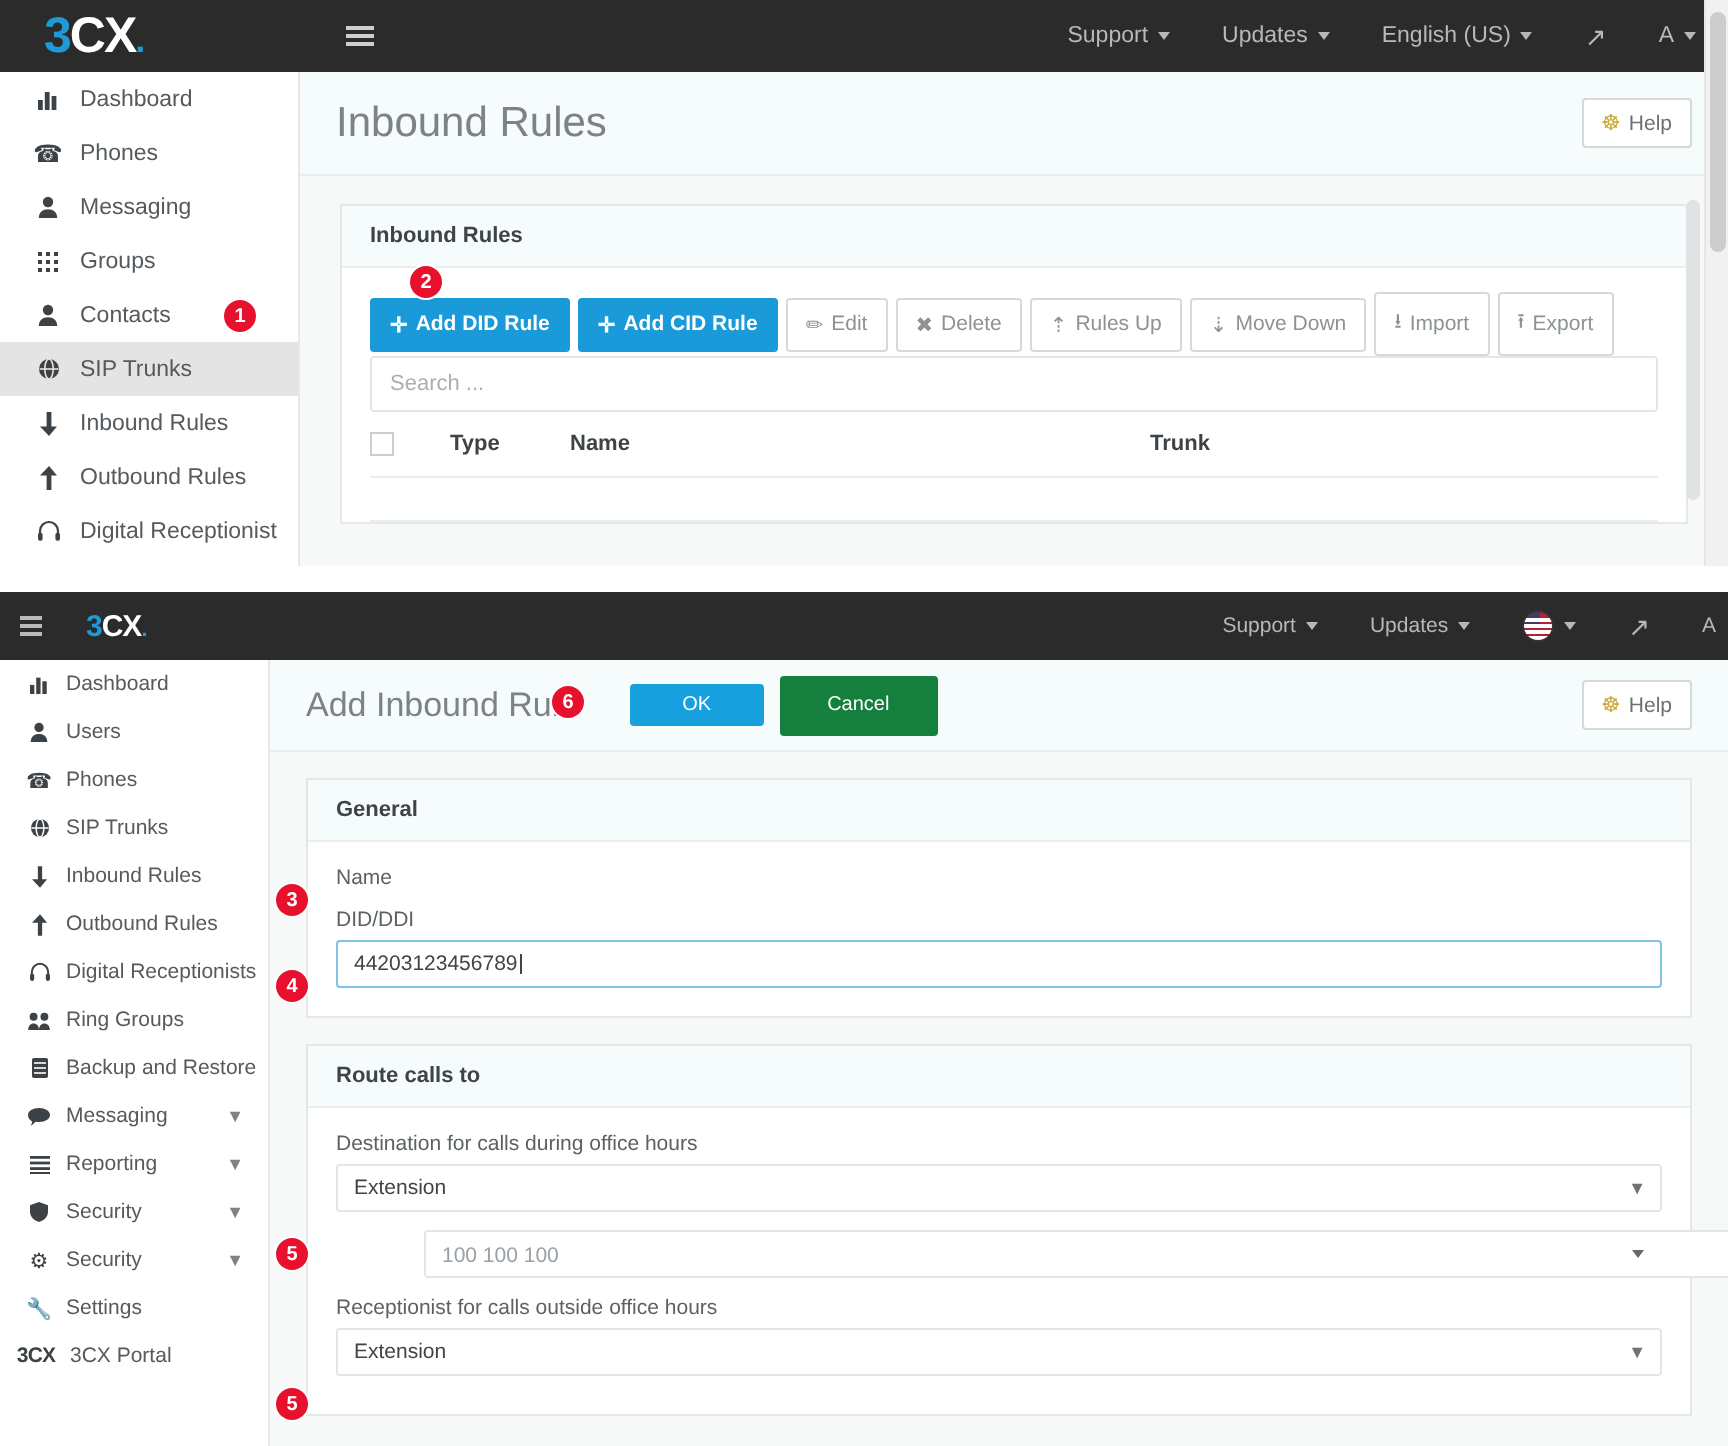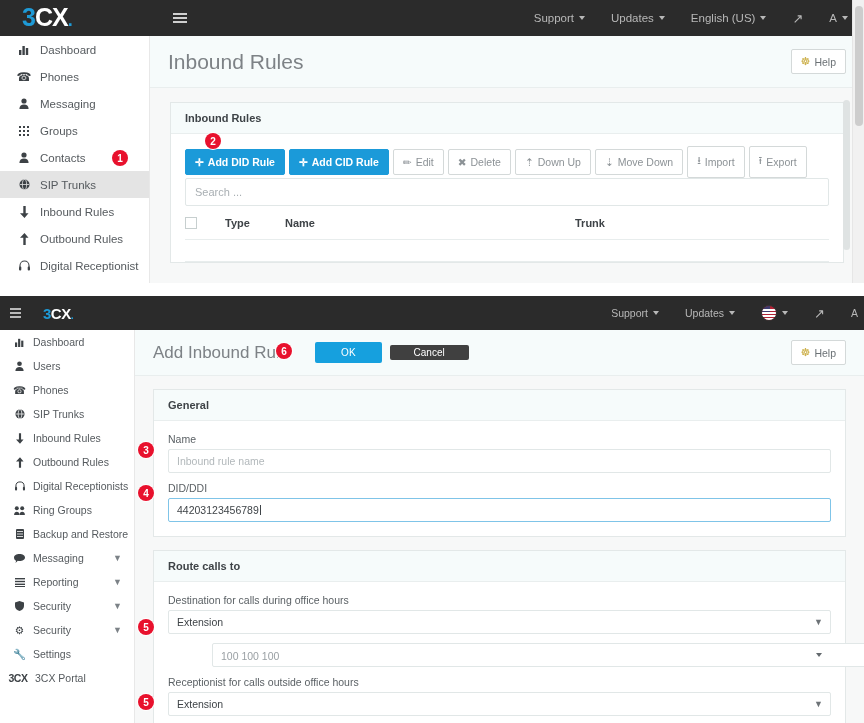--- a/index.html
+++ b/index.html
@@ -95,22 +95,22 @@
     font-family: "Liberation Sans", sans-serif;
   }
   .btn-help { padding: 5px 9px; margin-left: auto; color:#6b7175; }
   .help-ico { color: #c8a93a; font-size: 11px; }
 
   .btn-ok {
     background: #16a0de; color: #fff; border: none; padding: 0 26px;
     height: 21px; font-size: 10px; justify-content:center;
   }
   .btn-cancel {
-    background: #404040; color: #fff; border: none; padding: 0 24px;
-    height: 15px; font-size: 10px; justify-content:center;
+    background: #15803d; color: #fff; border: none; padding: 0 24px;
+    height: 30px; font-size: 10px; justify-content:center;
   }
 
   
   .card {
     background: #fff; border: 1px solid #e3e8e8; margin: 14px 20px 0 20px;
   }
   #panel-bottom .card { margin: 13px 18px 0 18px; }
   .card-head {
     background: #f6fbfb; border-bottom: 1px solid #e9eeee;
     padding: 9px 14px; font-size: 11px; font-weight: bold; color: #3e4347;
@@ -342,21 +342,21 @@
               <button class="btn btn-tool">
                 <span>✏</span>
                 <span>Edit</span>
               </button>
               <button class="btn btn-tool">
                 <span>✖</span>
                 <span>Delete</span>
               </button>
               <button class="btn btn-tool">
                 <span>⇡</span>
-                <span>Down Up</span>
+                <span>Rules Up</span>
               </button>
               <button class="btn btn-tool">
                 <span>⇣</span>
                 <span>Move Down</span>
               </button>
               <button class="btn btn-tool">
                 <span>⭳</span>
                 <span>Import</span>
               </button>
               <button class="btn btn-tool">
@@ -579,21 +579,20 @@
             <span class="help-ico">☸</span>
             <span>Help</span>
           </button>
         </div>
 
         <div class="card">
           <div class="card-head">General</div>
           <div class="card-body">
             <div class="form-group">
               <label class="form-label">Name</label>
-              <input class="form-ctl" placeholder="Inbound rule name" style="">
             </div>
             <div class="form-group" style="margin-bottom:0;">
               <label class="form-label">DID/DDI</label>
               <div class="form-ctl focused" style="display:flex;align-items:center;">
                 <span>44203123456789</span>
                   <span class="txt-cursor"></span>
               </div>
             </div>
           </div>
         </div>

